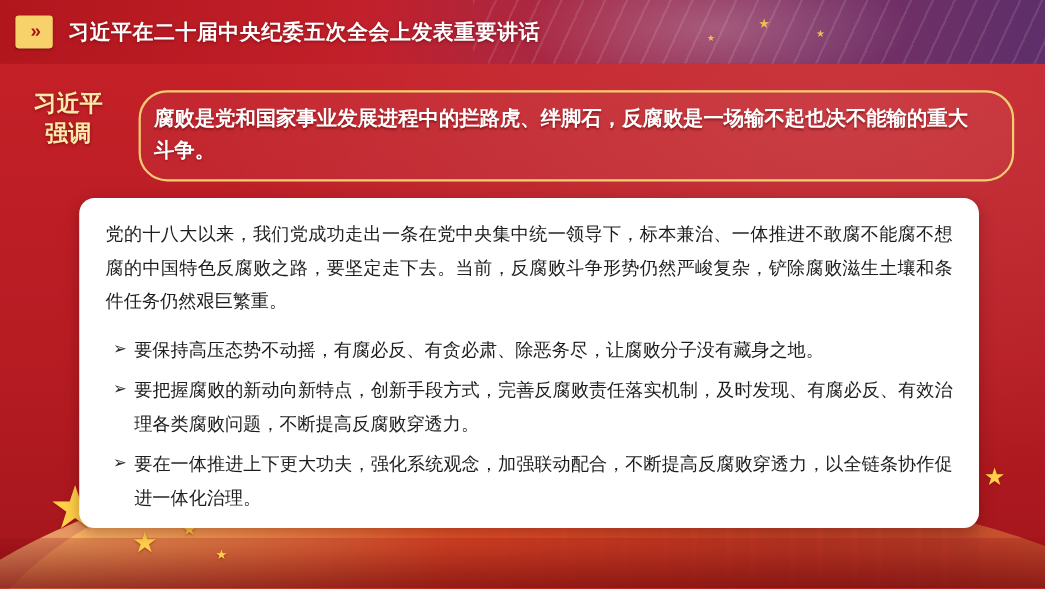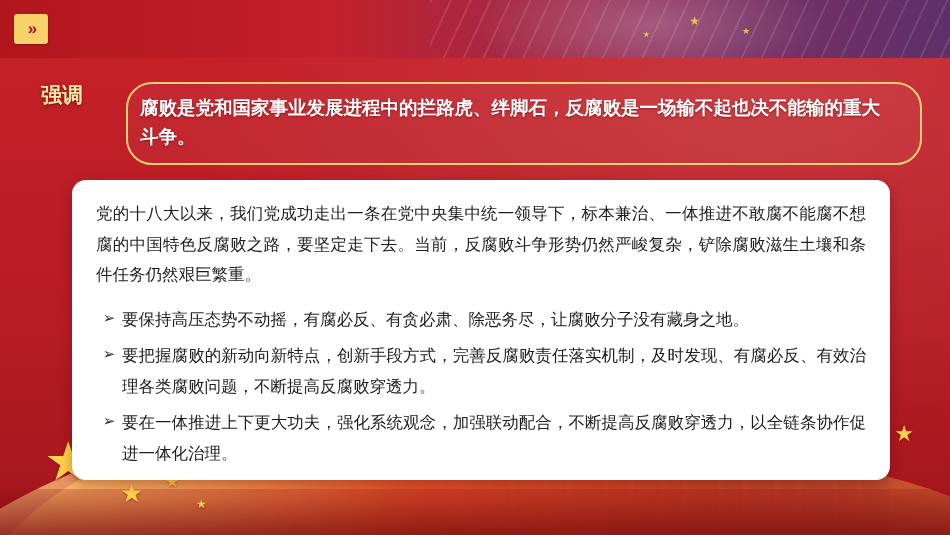--- a/index.html
+++ b/index.html
@@ -248,24 +248,26 @@
   <div class="bg-top-band">
     <div class="band-glow"></div>
     <div class="band-rays"></div>
     <div class="band-star" style="right:250px; top:14px;">★</div>
     <div class="band-star" style="right:200px; top:26px; font-size:9px;">★</div>
     <div class="band-star" style="right:300px; top:30px; font-size:8px;">★</div>
   </div>
 
   <div class="header">
     <div class="chev-badge">»</div>
+    <div class="header-title">习近平在二十届中央纪委五次全会上发表重要讲话</div>
   </div>
 
   <div class="emphasis-row">
     <div class="emphasis-label">
+      <div>习近平</div>
       <div>强调</div>
     </div>
     <div class="quote-box">
       <div class="quote-text">腐败是党和国家事业发展进程中的拦路虎、绊脚石，反腐败是一场输不起也决不能输的重大斗争。</div>
     </div>
   </div>
 
   <div class="content-card">
     <p class="para">党的十八大以来，我们党成功走出一条在党中央集中统一领导下，标本兼治、一体推进不敢腐不能腐不想腐的中国特色反腐败之路，要坚定走下去。当前，反腐败斗争形势仍然严峻复杂，铲除腐败滋生土壤和条件任务仍然艰巨繁重。</p>
     <ul class="bullets">

